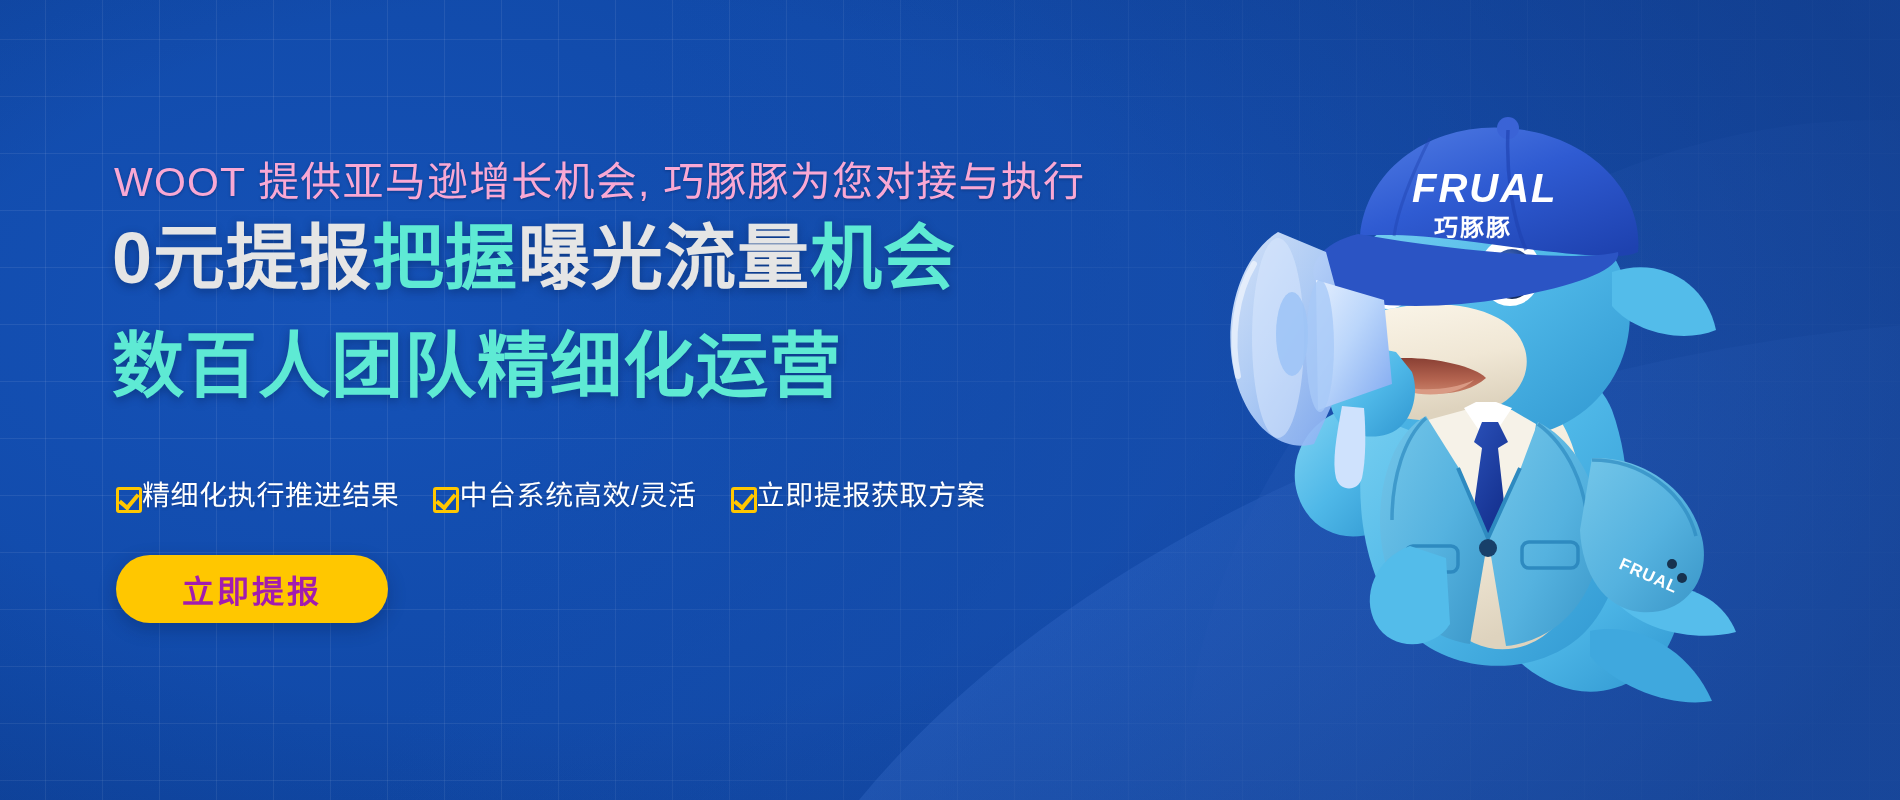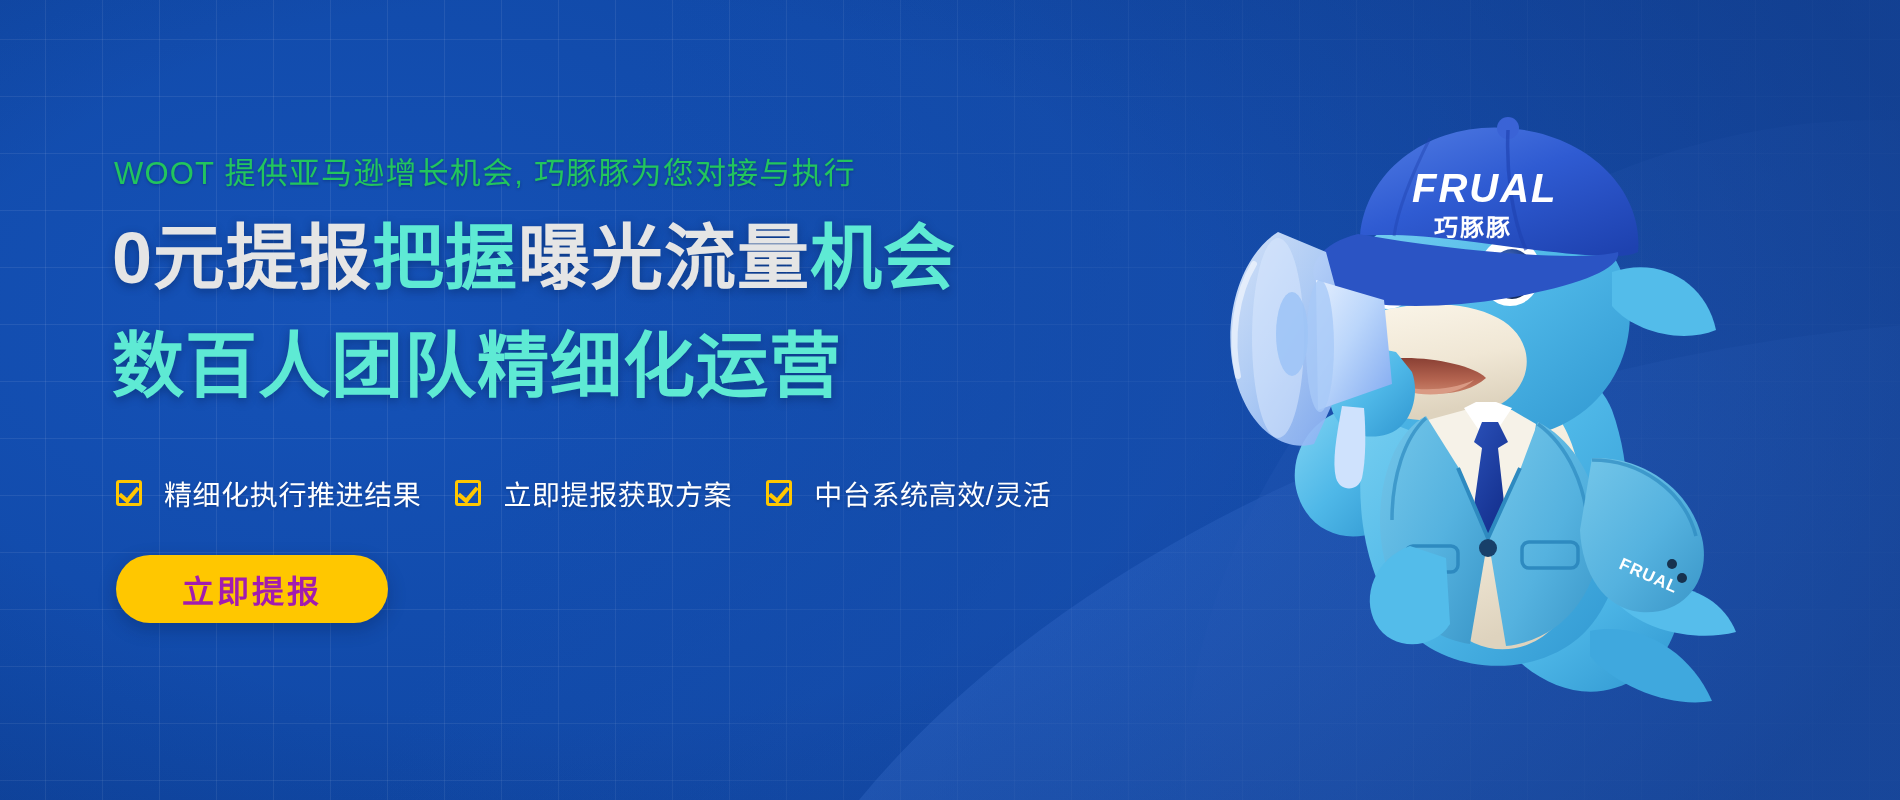--- a/index.html
+++ b/index.html
@@ -82,23 +82,23 @@
     top: 0;
     width: 1150px;
     height: 800px;
     z-index: 8;
   }
 
   .subtitle {
     position: absolute;
     top: 148px;
     left: 2px;
-    font-size: 31px;
+    font-size: 41px;
     letter-spacing: 1.2px;
-    color: #22c55e;
+    color: #f9a8d4;
     font-weight: 400;
     white-space: nowrap;
     text-shadow: 0 1px 3px rgba(0,20,60,0.35);
     text-align: center;
   }
 
   .headline {
     position: absolute;
     left: 0;
     white-space: nowrap;
@@ -118,22 +118,22 @@
     position: absolute;
     top: 473px;
     left: 4px;
     display: flex;
     align-items: center;
     gap: 34px;
     white-space: nowrap;
   }
   .feature {
     display: flex;
-    align-items: center;
-    gap: 22px;
+    align-items: flex-end;
+    gap: 0;
   }
   .check-box {
     width: 26px;
     height: 26px;
     border: 3px solid #FFC700;
     border-radius: 3px;
     position: relative;
     flex: 0 0 auto;
     box-sizing: border-box;
   }
@@ -211,25 +211,25 @@
       <span class="hl-white">数百人团队精细化运营</span>
     </div>
 
     <div class="features">
       <div class="feature">
         <span class="check-box"></span>
         <span class="feature-label">精细化执行推进结果</span>
       </div>
       <div class="feature">
         <span class="check-box"></span>
-        <span class="feature-label">立即提报获取方案</span>
+        <span class="feature-label">中台系统高效/灵活</span>
       </div>
       <div class="feature">
         <span class="check-box"></span>
-        <span class="feature-label">中台系统高效/灵活</span>
+        <span class="feature-label">立即提报获取方案</span>
       </div>
     </div>
   </div>
 
   <button class="cta">立即提报</button>
 
   <div class="mascot">
     <svg viewBox="0 0 560 700" xmlns="http://www.w3.org/2000/svg">
       <defs>
         <linearGradient id="bodyG" x1="0" y1="0" x2="1" y2="1">

